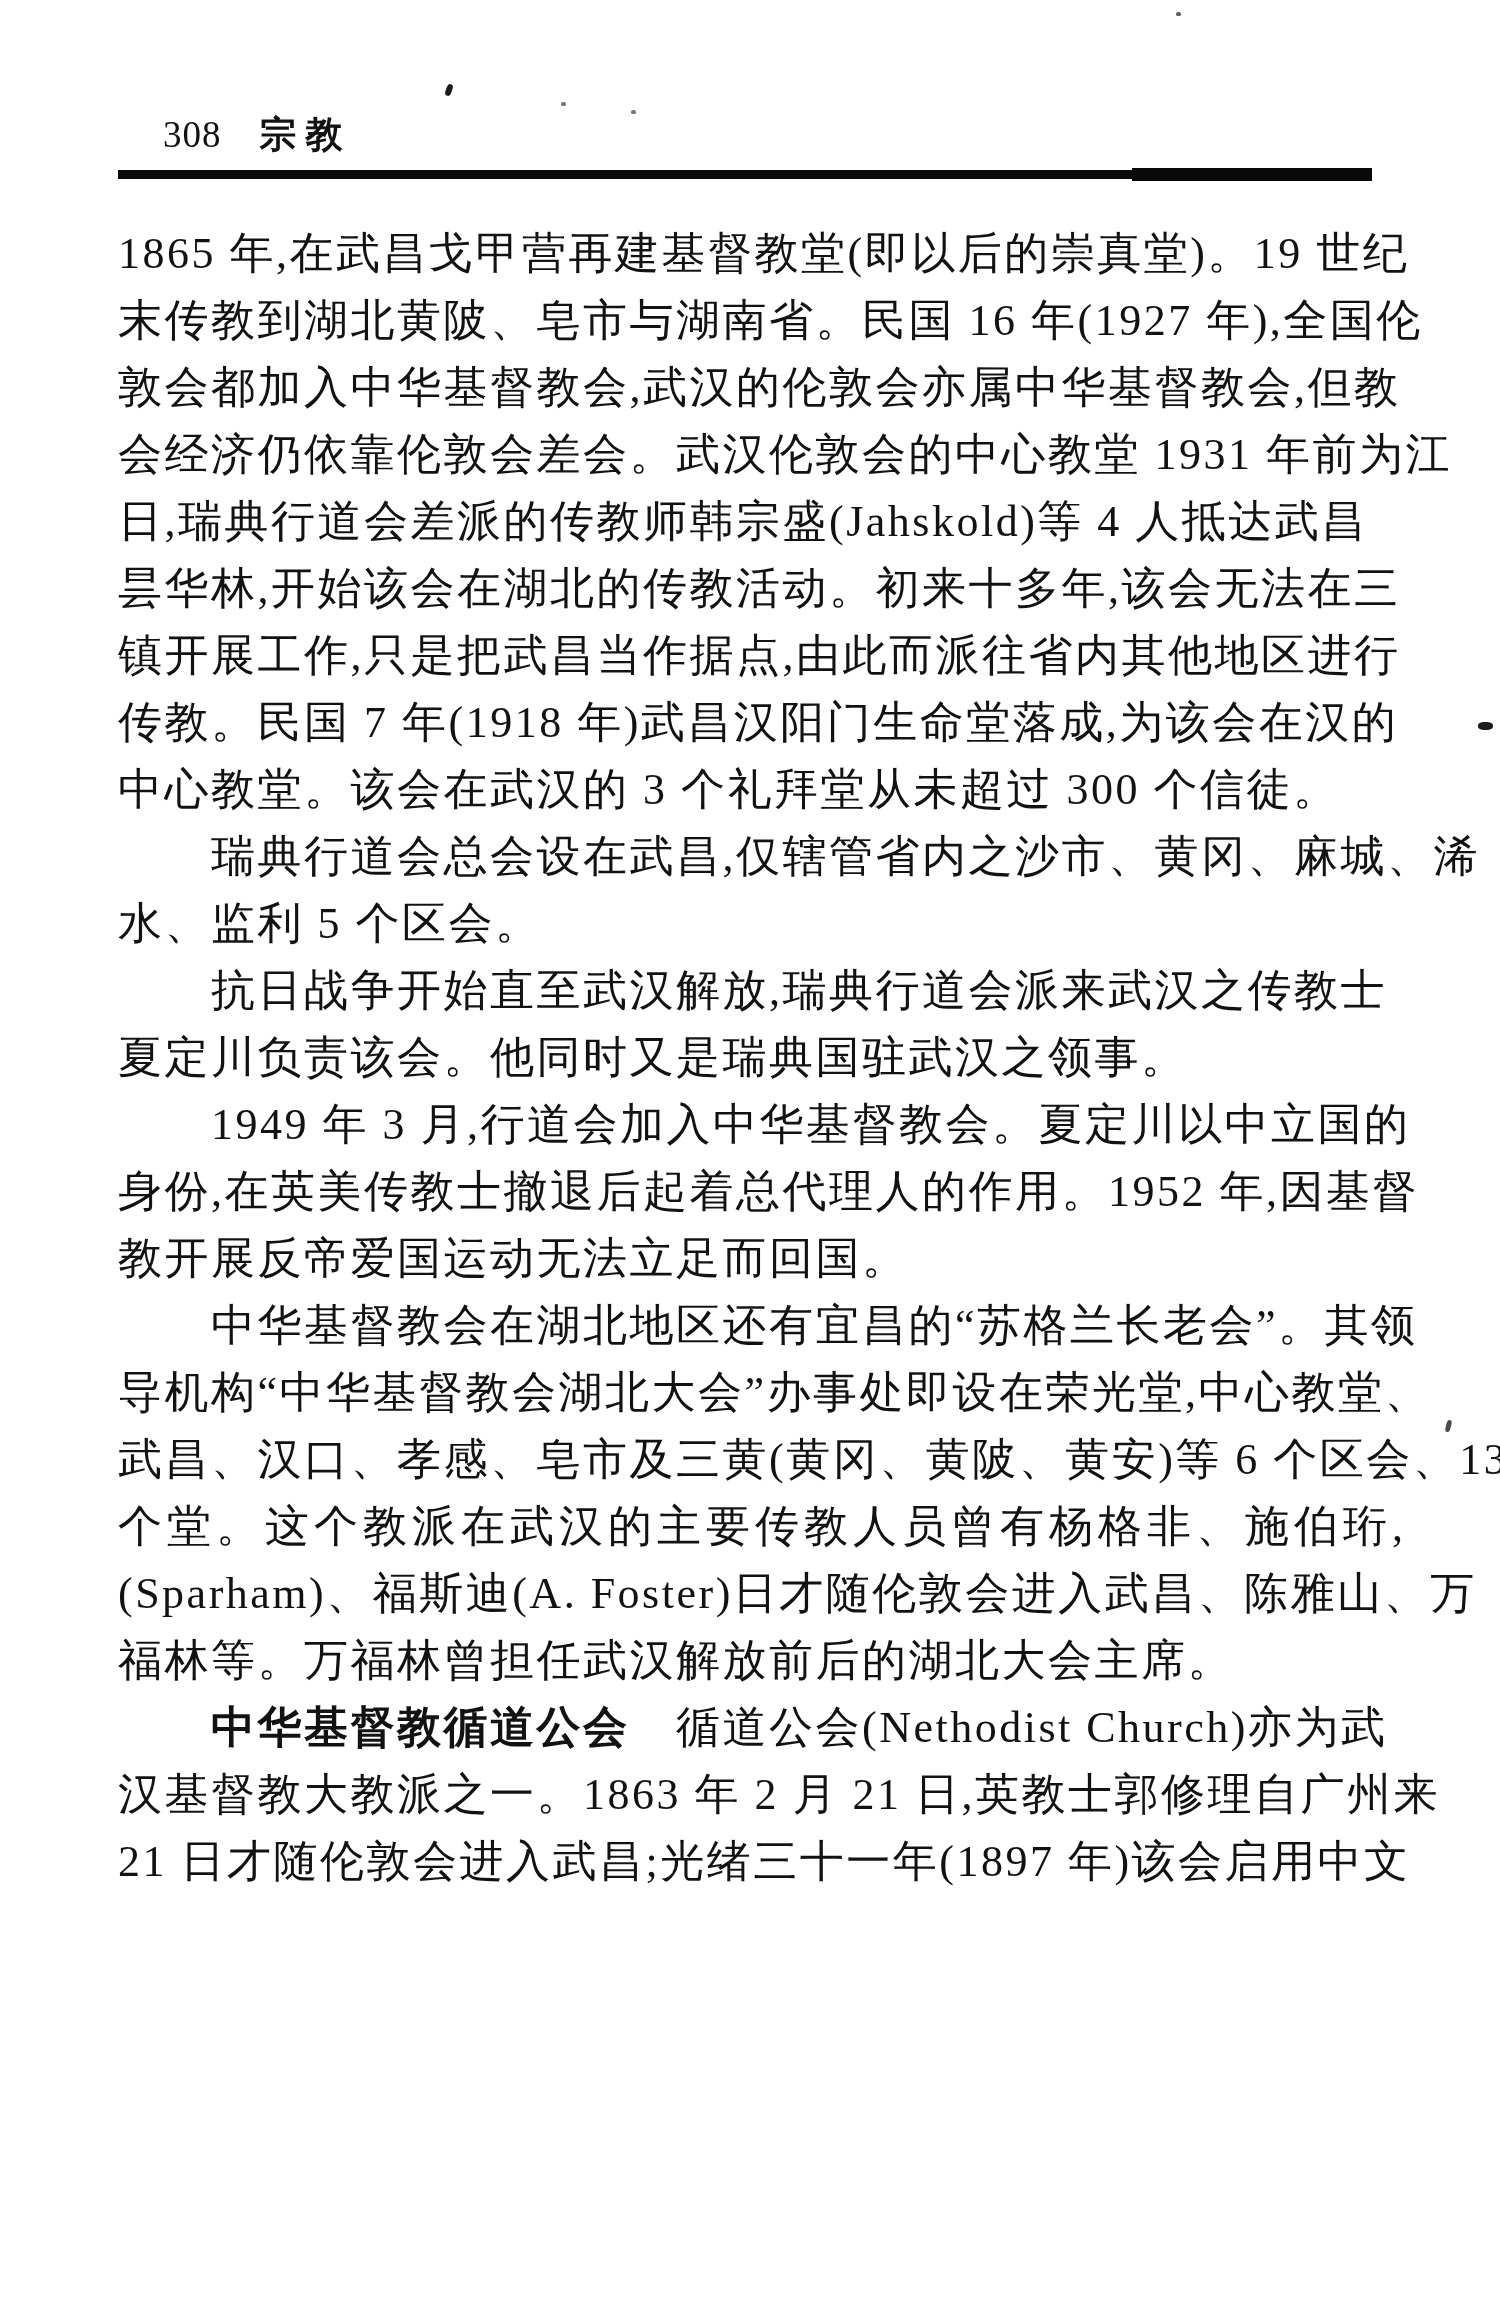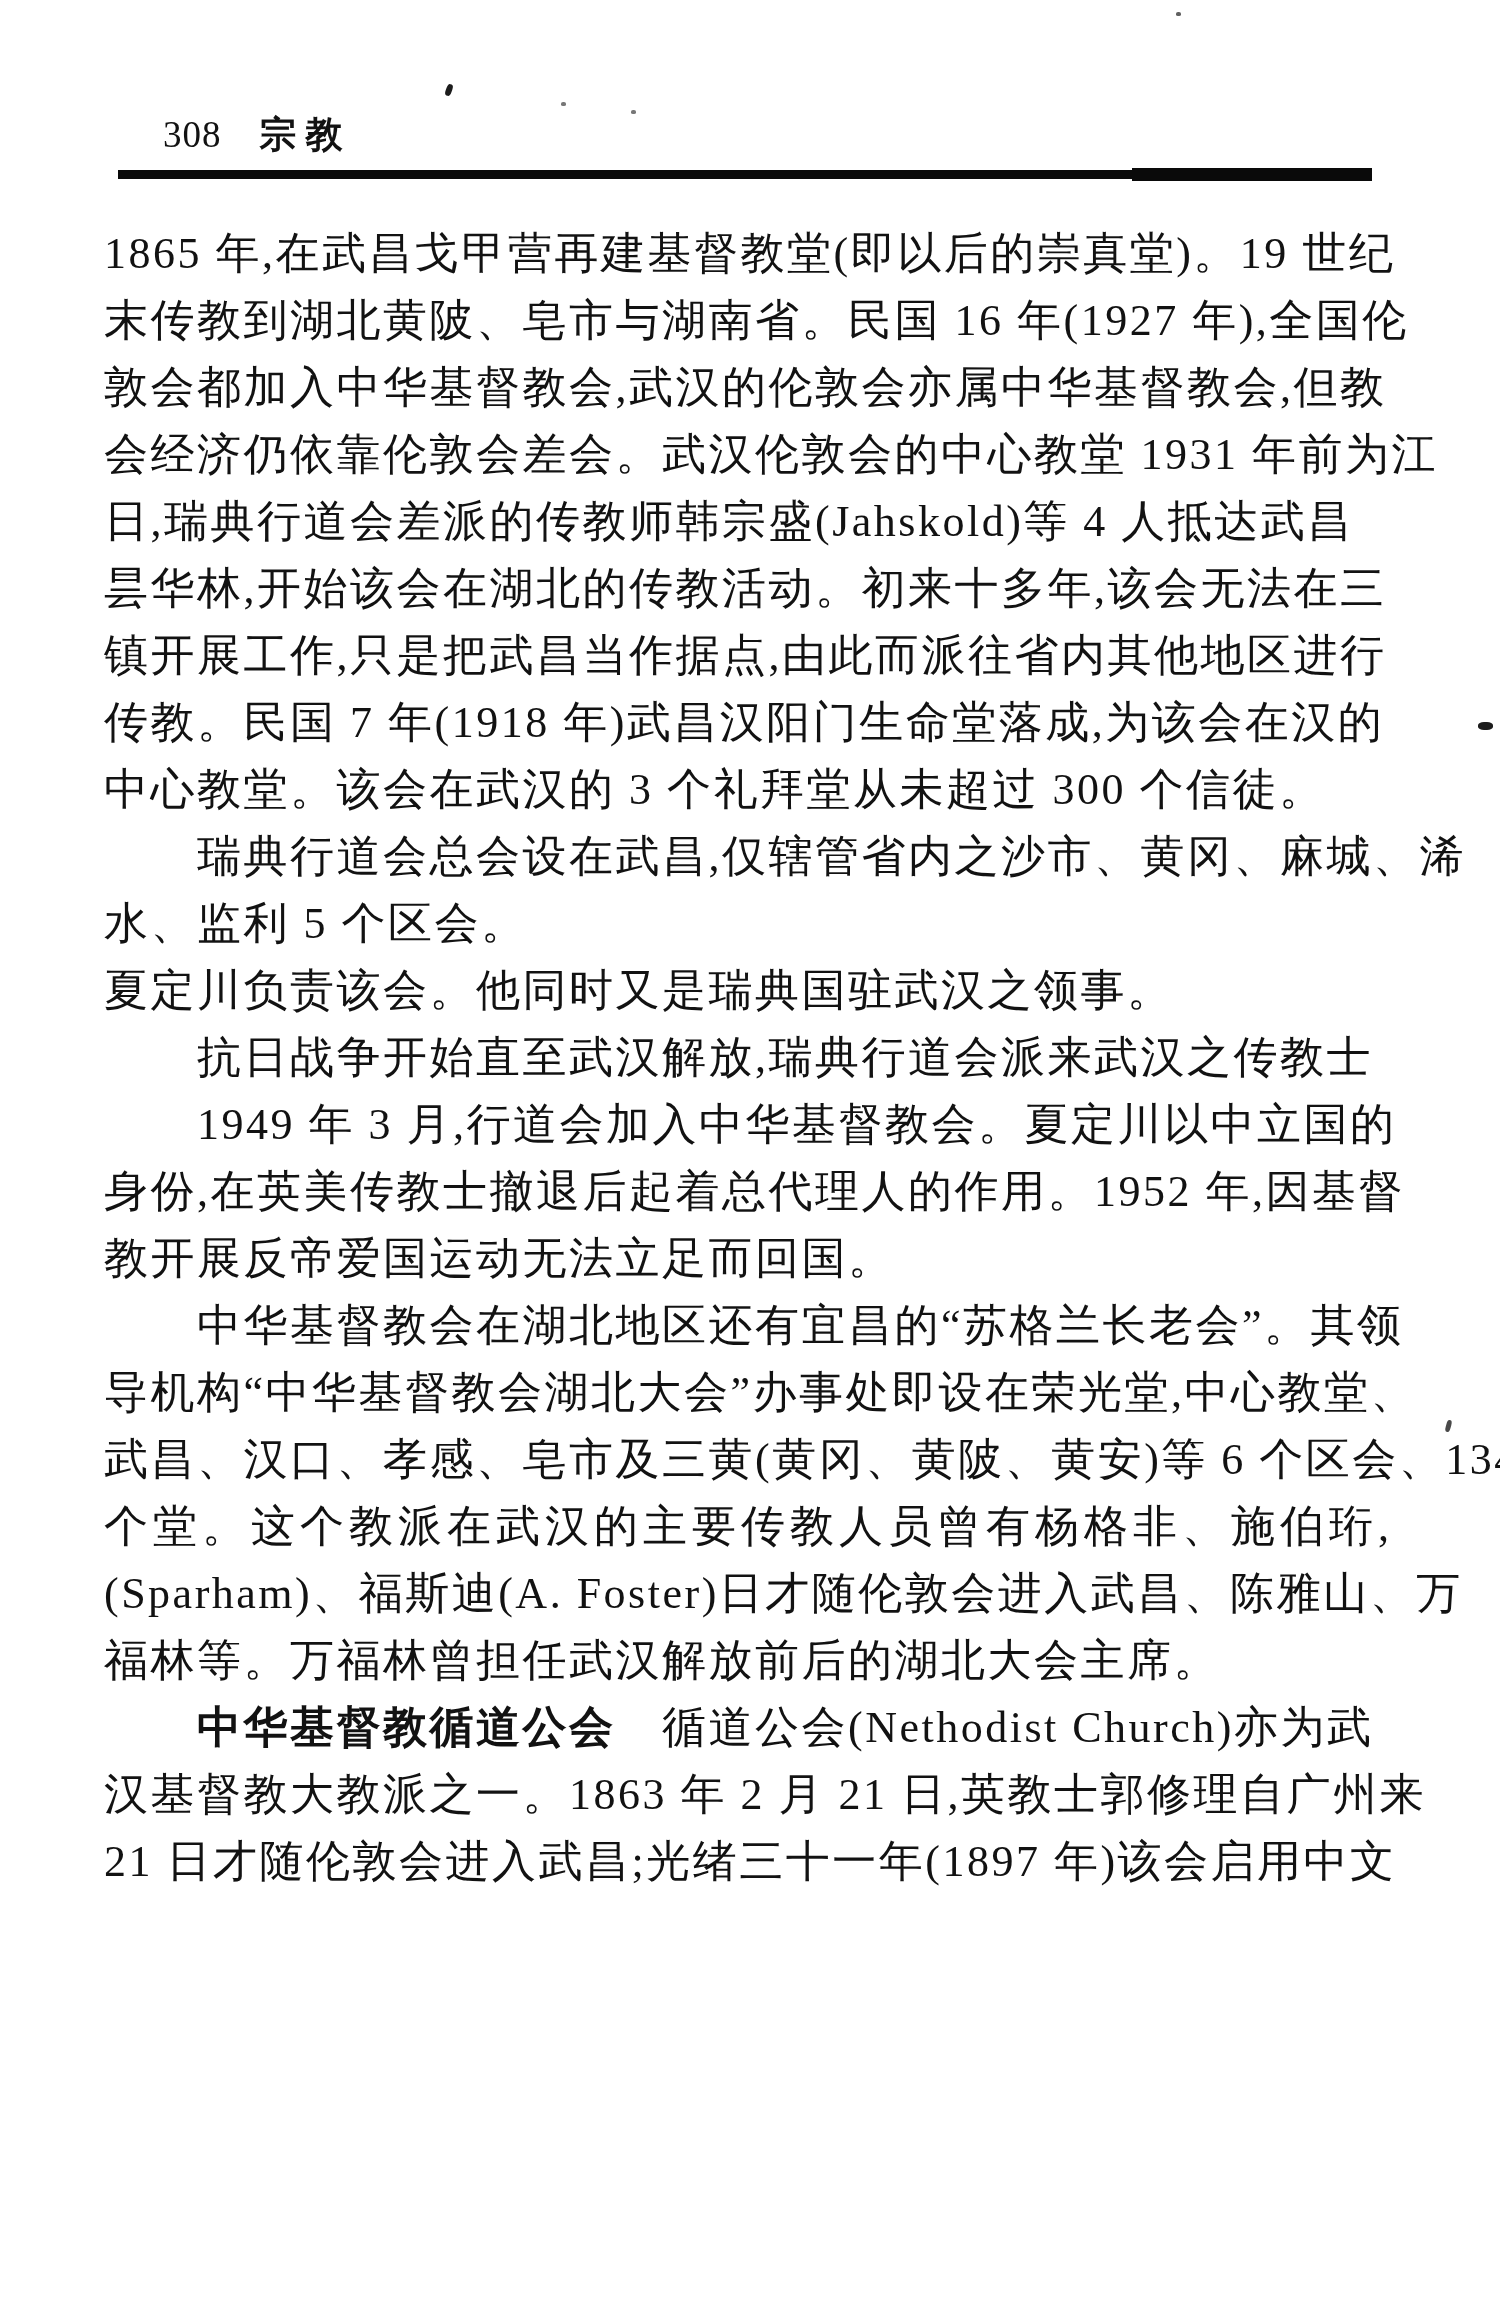--- a/index.html
+++ b/index.html
@@ -35,21 +35,21 @@
     content: "";
     position: absolute;
     right: 0;
     top: -2px;
     width: 240px;
     height: 13px;
     background: #0a0a0a;
   }
   .body-text {
     position: absolute;
-    left: 104px;
+    left: 118px;
     top: 220px;
     width: 1290px;
   }
   .line {
     height: 67px;
     line-height: 67px;
     font-size: 44px;
     letter-spacing: 2.5px;
     white-space: nowrap;
   }
@@ -78,22 +78,22 @@
       <div class="line"><span>末传教到湖北黄陂、皂市与湖南省。民国 16 年(1927 年),全国伦</span></div>
       <div class="line"><span>敦会都加入中华基督教会,武汉的伦敦会亦属中华基督教会,但教</span></div>
       <div class="line"><span>会经济仍依靠伦敦会差会。武汉伦敦会的中心教堂 1931 年前为江</span></div>
       <div class="line"><span>日,瑞典行道会差派的传教师韩宗盛(Jahskold)等 4 人抵达武昌</span></div>
       <div class="line"><span>昙华林,开始该会在湖北的传教活动。初来十多年,该会无法在三</span></div>
       <div class="line"><span>镇开展工作,只是把武昌当作据点,由此而派往省内其他地区进行</span></div>
       <div class="line"><span>传教。民国 7 年(1918 年)武昌汉阳门生命堂落成,为该会在汉的</span></div>
       <div class="line"><span>中心教堂。该会在武汉的 3 个礼拜堂从未超过 300 个信徒。</span></div>
       <div class="line indent"><span>瑞典行道会总会设在武昌,仅辖管省内之沙市、黄冈、麻城、浠</span></div>
       <div class="line"><span>水、监利 5 个区会。</span></div>
+      <div class="line indent"><span>抗日战争开始直至武汉解放,瑞典行道会派来武汉之传教士</span></div>
       <div class="line"><span>夏定川负责该会。他同时又是瑞典国驻武汉之领事。</span></div>
-      <div class="line indent"><span>抗日战争开始直至武汉解放,瑞典行道会派来武汉之传教士</span></div>
       <div class="line indent"><span>1949 年 3 月,行道会加入中华基督教会。夏定川以中立国的</span></div>
       <div class="line"><span>身份,在英美传教士撤退后起着总代理人的作用。1952 年,因基督</span></div>
       <div class="line"><span>教开展反帝爱国运动无法立足而回国。</span></div>
       <div class="line indent"><span>中华基督教会在湖北地区还有宜昌的“苏格兰长老会”。其领</span></div>
       <div class="line"><span>导机构“中华基督教会湖北大会”办事处即设在荣光堂,中心教堂、</span></div>
       <div class="line"><span>武昌、汉口、孝感、皂市及三黄(黄冈、黄陂、黄安)等 6 个区会、134</span></div>
       <div class="line spread"><span>个堂。这个教派在武汉的主要传教人员曾有杨格非、施伯珩,</span></div>
       <div class="line"><span>(Sparham)、福斯迪(A. Foster)日才随伦敦会进入武昌、陈雅山、万</span></div>
       <div class="line"><span>福林等。万福林曾担任武汉解放前后的湖北大会主席。</span></div>
       <div class="line indent"><span class="bold">中华基督教循道公会</span><span>　循道公会(Nethodist Church)亦为武</span></div>

